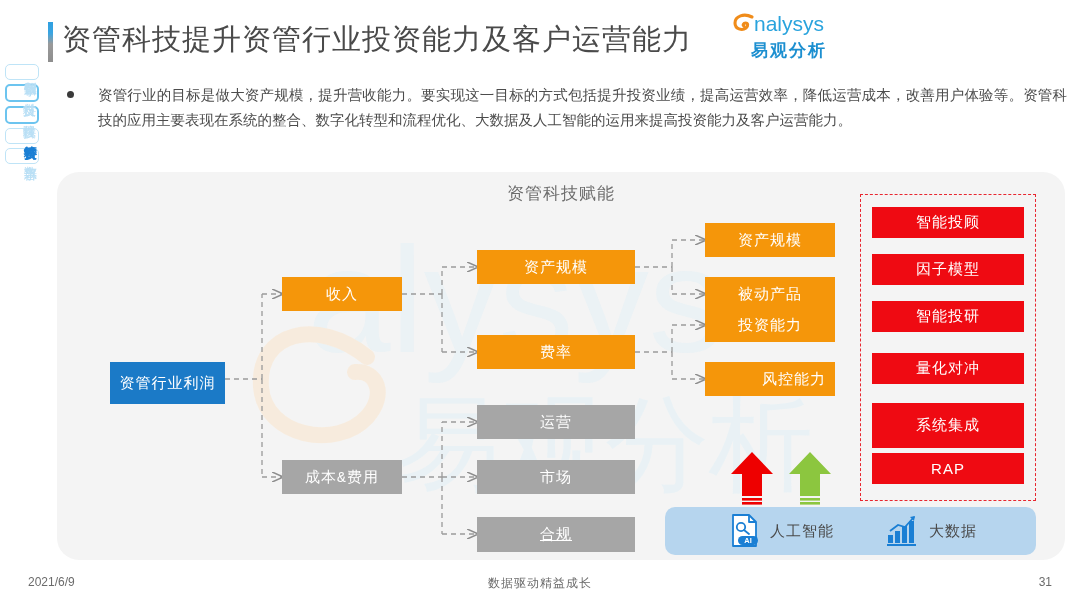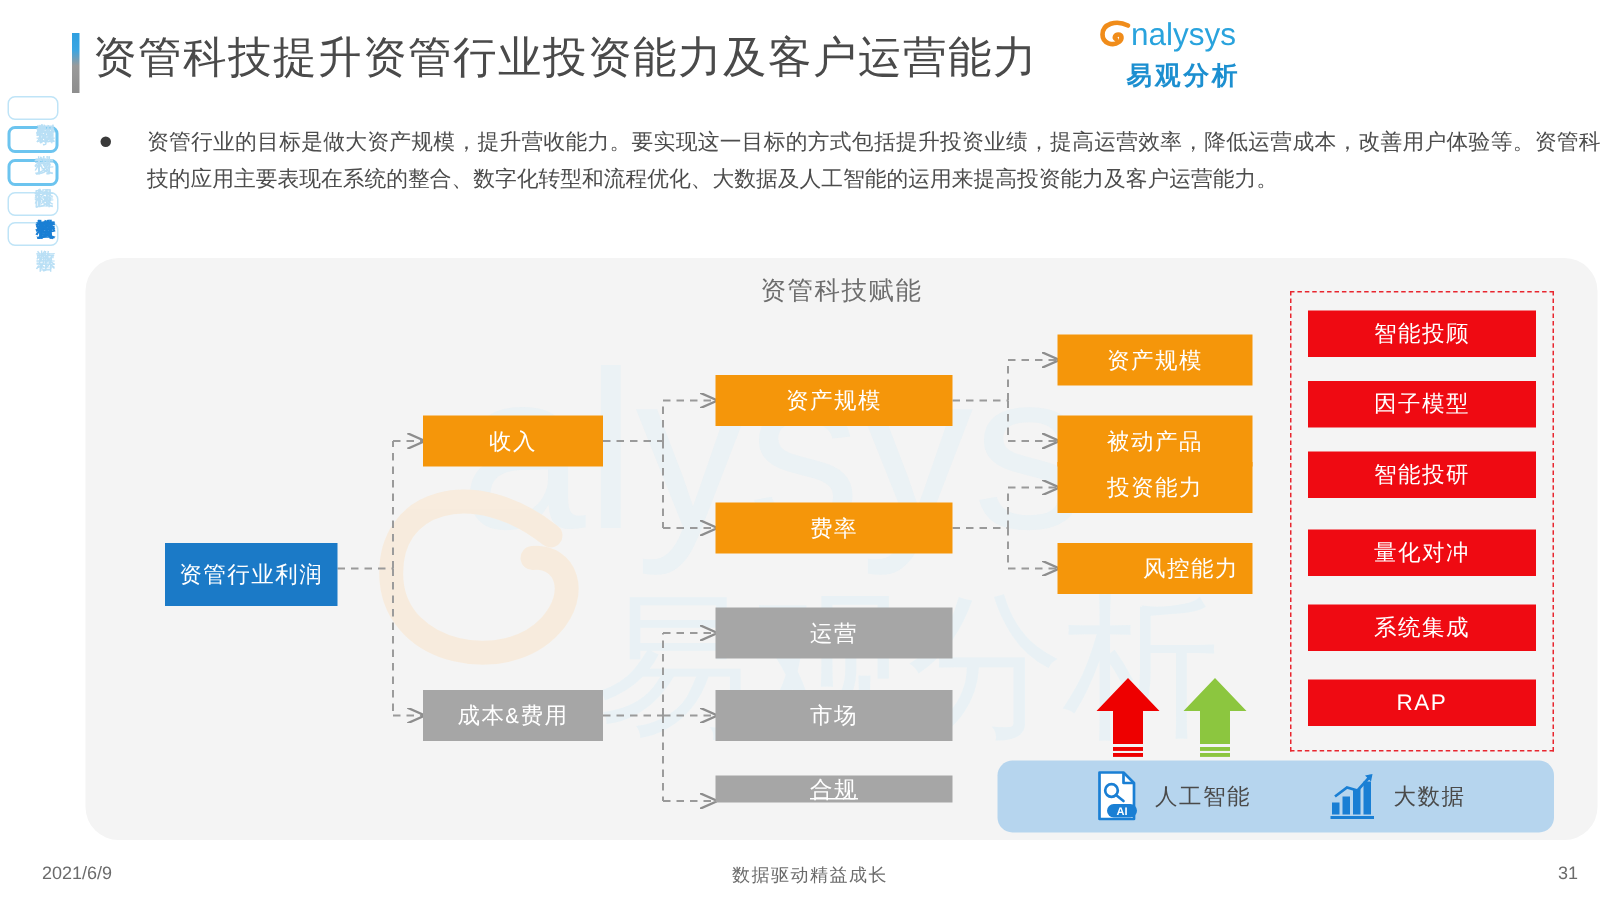--- a/index.html
+++ b/index.html
@@ -194,33 +194,33 @@
 
   <div class="node n-blue" style="left:53px; top:190px; width:115px; height:42px;">资管行业利润</div>
 
   <div class="node n-orange" style="left:225px; top:105px; width:120px; height:34px;">收入</div>
   <div class="node n-gray" style="left:225px; top:288px; width:120px; height:34px;font-family:Liberation Mono, monospace;">成本&amp;费用</div>
 
   <div class="node n-orange" style="left:420px; top:78px; width:158px; height:34px;">资产规模</div>
   <div class="node n-orange" style="left:420px; top:163px; width:158px; height:34px;">费率</div>
   <div class="node n-gray" style="left:420px; top:233px; width:158px; height:34px;">运营</div>
   <div class="node n-gray" style="left:420px; top:288px; width:158px; height:34px;">市场</div>
-  <div class="node n-gray" style="left:420px; top:345px; width:158px; height:18px;text-decoration:underline;">合规</div>
+  <div class="node n-gray" style="left:420px; top:345px; width:158px; height:35px;text-decoration:underline;">合规</div>
 
   <div class="node n-orange" style="left:648px; top:51px; width:130px; height:34px;">资产规模</div>
   <div class="node n-orange" style="left:648px; top:105px; width:130px; height:34px;">被动产品</div>
   <div class="node n-orange" style="left:648px; top:136px; width:130px; height:34px;">投资能力</div>
   <div class="node n-orange" style="left:648px; top:190px; width:130px; height:34px;padding-left:48px;">风控能力</div>
 
   <div id="red-box"></div>
   <div class="node n-red" style="left:815px; top:35px; width:152px; height:31px;">智能投顾</div>
   <div class="node n-red" style="left:815px; top:82px; width:152px; height:31px;">因子模型</div>
   <div class="node n-red" style="left:815px; top:129px; width:152px; height:31px;">智能投研</div>
   <div class="node n-red" style="left:815px; top:181px; width:152px; height:31px;">量化对冲</div>
-  <div class="node n-red" style="left:815px; top:231px; width:152px; height:31px;">系统集成</div>
+  <div class="node n-red" style="left:815px; top:231px; width:152px; height:45px;">系统集成</div>
   <div class="node n-red" style="left:815px; top:281px; width:152px; height:31px;">RAP</div>
 
   <svg class="uparrow" style="left:672px; top:278px;" width="46" height="58" viewBox="0 0 46 58">
     <path d="M23 2 L44 24 L33 24 L33 46 L13 46 L13 24 L2 24 Z" fill="#ee0000"></path>
     <rect x="13" y="48" width="20" height="2.6" fill="#ee0000"></rect>
     <rect x="13" y="52" width="20" height="2.6" fill="#ee0000"></rect>
   </svg>
   <svg class="uparrow" style="left:730px; top:278px;" width="46" height="58" viewBox="0 0 46 58">
     <path d="M23 2 L44 24 L33 24 L33 46 L13 46 L13 24 L2 24 Z" fill="#8cc63f"></path>
     <rect x="13" y="48" width="20" height="2.6" fill="#8cc63f"></rect>

